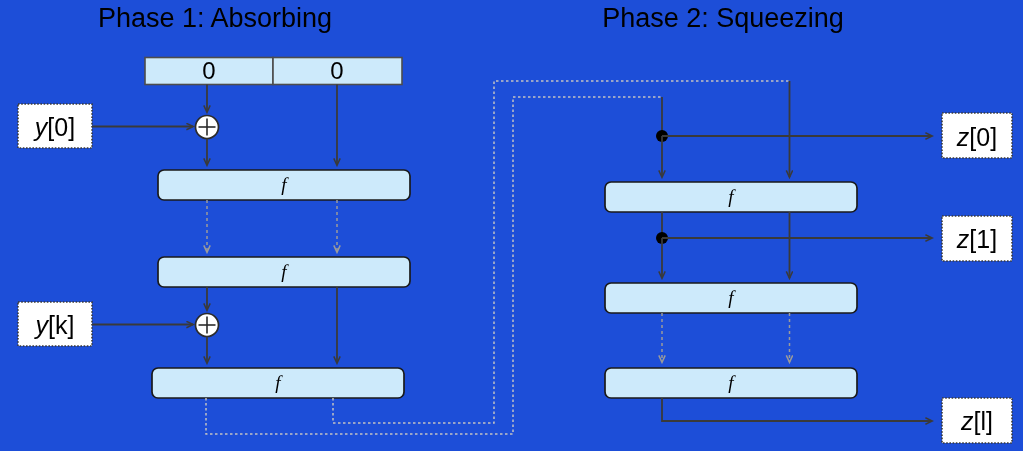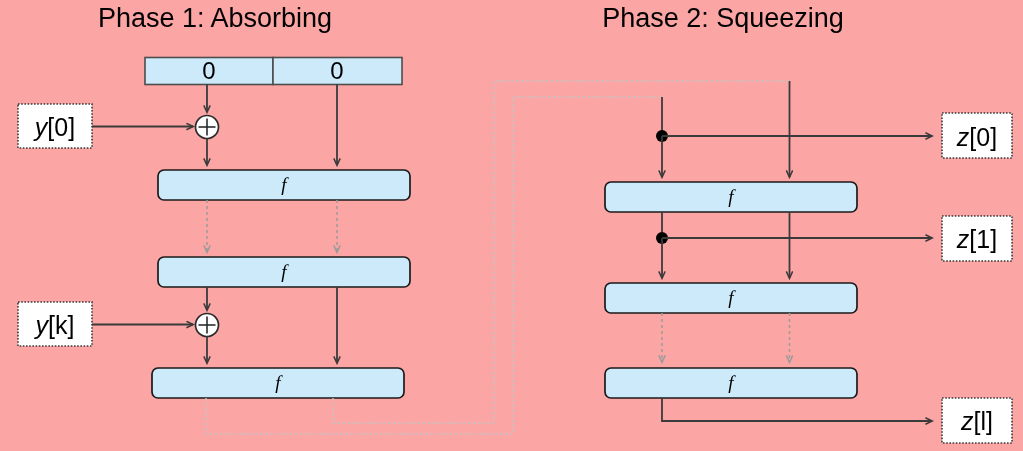--- a/index.html
+++ b/index.html
@@ -4,21 +4,21 @@
 <style>
   html, body {
     margin: 0;
     padding: 0;
     background: #ffffff;
   }
   #stage {
     position: relative;
     width: 1023px;
     height: 451px;
-    background: #fca5a5;
+    background: #1d4ed8;
     font-family: "Liberation Sans", sans-serif;
     overflow: hidden;
   }
   svg.canvas {
     position: absolute;
     left: 0;
     top: 0;
     width: 1023px;
     height: 451px;
   }

